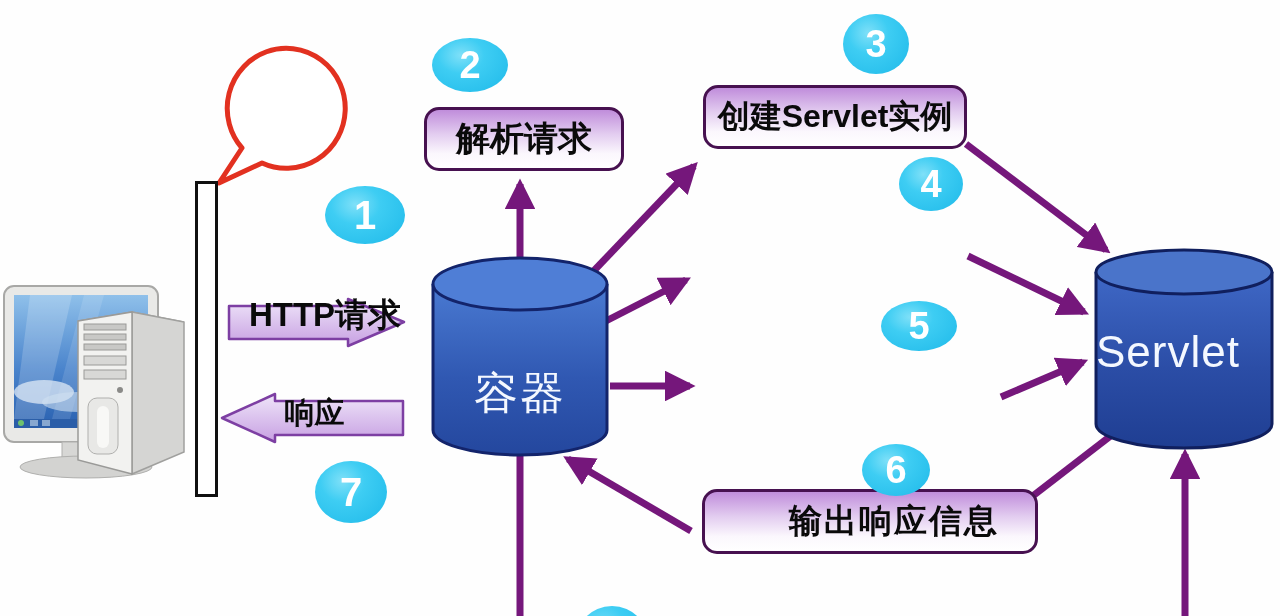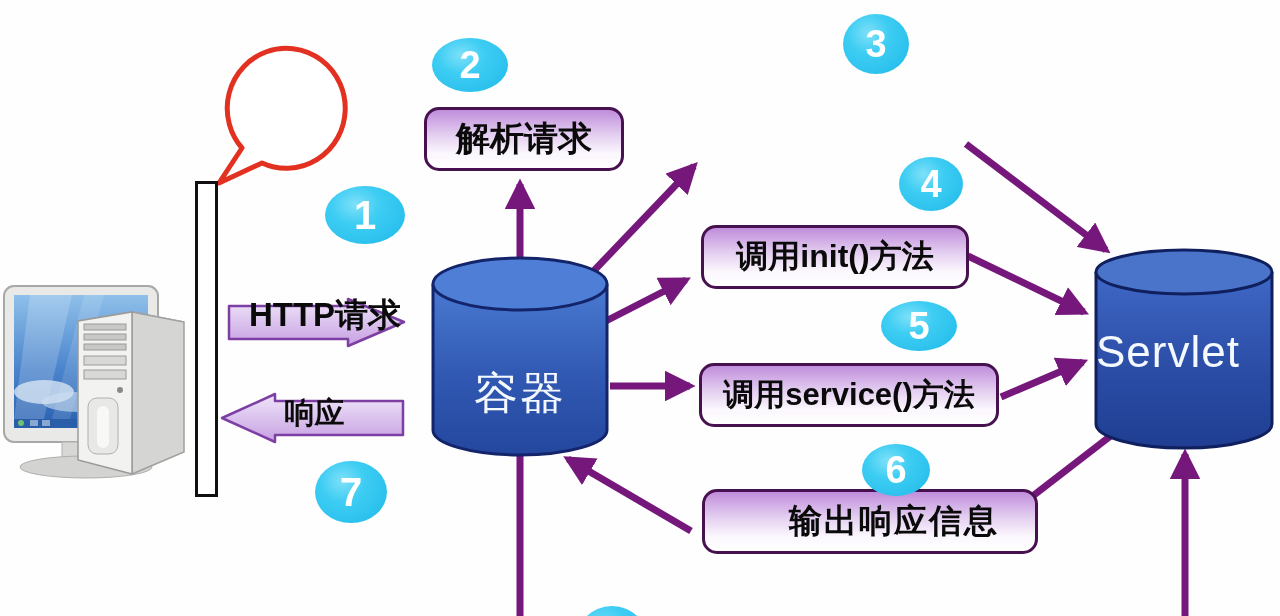--- a/index.html
+++ b/index.html
@@ -131,20 +131,19 @@
   <div class="badge" style="left:325px;top:186px;width:80px;height:58px;font-size:40px;">1</div>
   <div class="badge" style="left:432px;top:38px;width:76px;height:54px;">2</div>
   <div class="badge" style="left:843px;top:14px;width:66px;height:60px;">3</div>
   <div class="badge" style="left:899px;top:157px;width:64px;height:54px;">4</div>
   <div class="badge" style="left:881px;top:301px;width:76px;height:50px;">5</div>
   <div class="badge" style="left:862px;top:444px;width:68px;height:52px;">6</div>
   <div class="badge" style="left:315px;top:461px;width:72px;height:62px;font-size:40px;">7</div>
   <div class="badge" style="left:574px;top:606px;width:76px;height:80px;"></div>
 
   <div class="nbox" style="left:424px;top:107px;width:194px;height:58px;font-size:34px;">解析请求</div>
-  <div class="nbox" style="left:701px;top:225px;width:262px;height:58px;font-size:32px;">调用init()方法</div>
-  <div class="nbox" style="left:699px;top:363px;width:294px;height:58px;font-size:31px;">调用service()方法</div>
+  <div class="nbox" style="left:703px;top:85px;width:258px;height:58px;font-size:32px;">创建Servlet实例</div>
   <div class="nbox" style="left:702px;top:489px;width:282px;height:59px;font-size:33px;letter-spacing:2px;padding-left:48px;">输出响应信息</div>
 
   <div class="cyl-lbl" style="left:430px;top:364px;width:180px;font-size:44px;">容器</div>
   <div class="cyl-lbl" style="left:1096px;top:327px;width:144px;font-size:44px;letter-spacing:1px;">Servlet</div>
 
 </div>
 
 </body></html>

